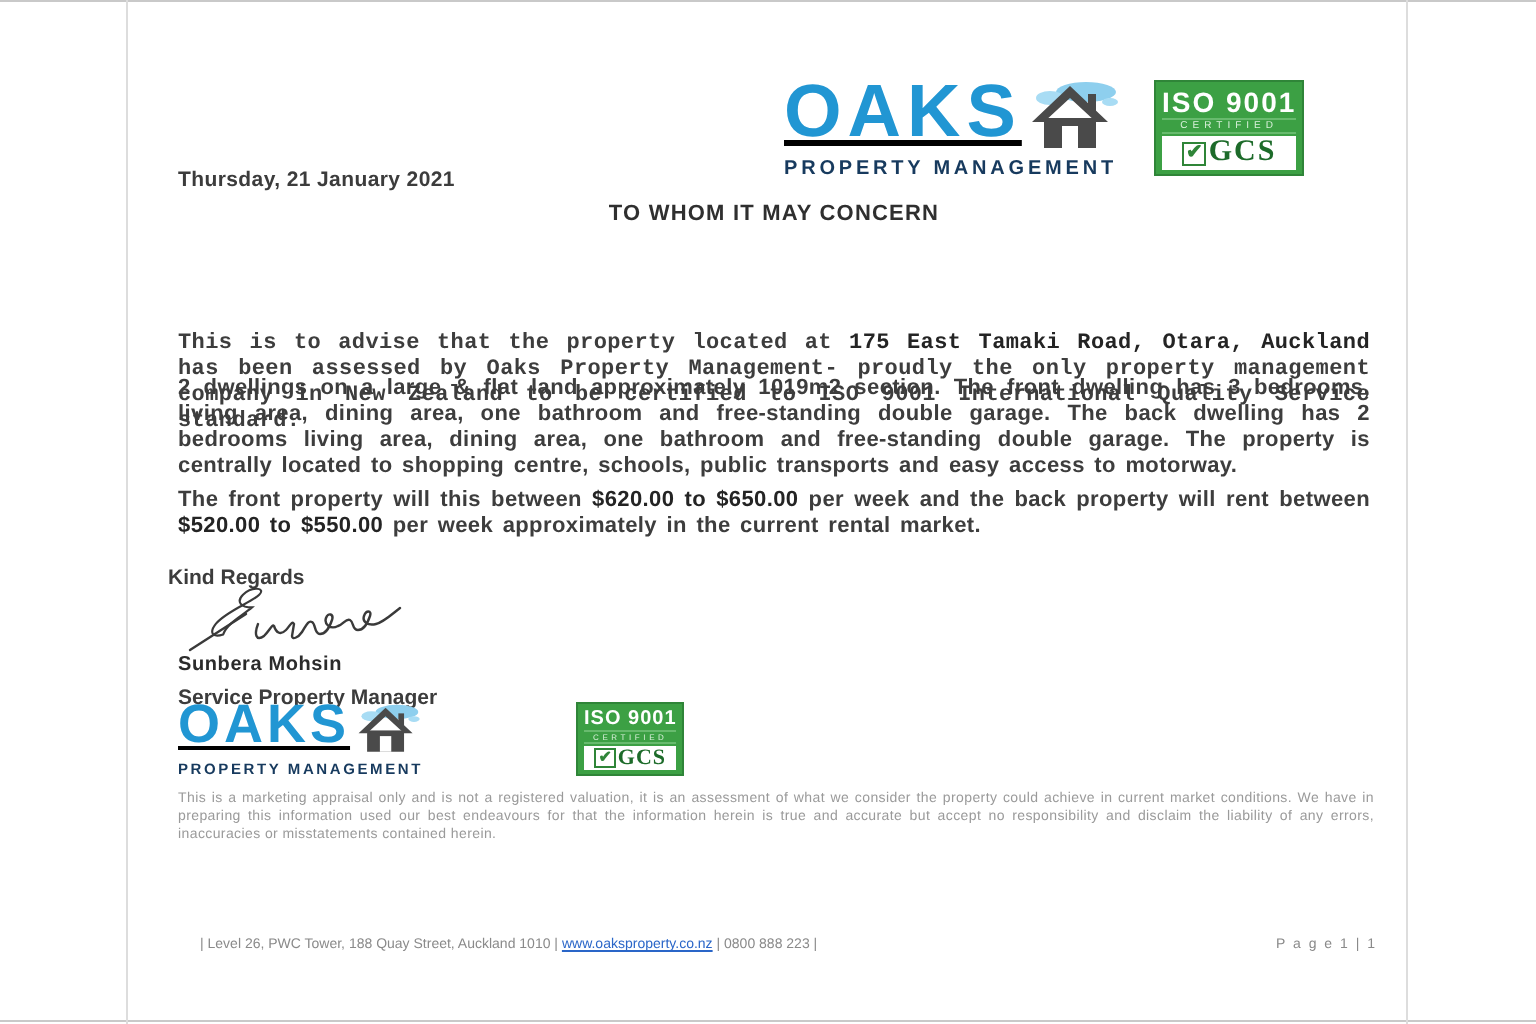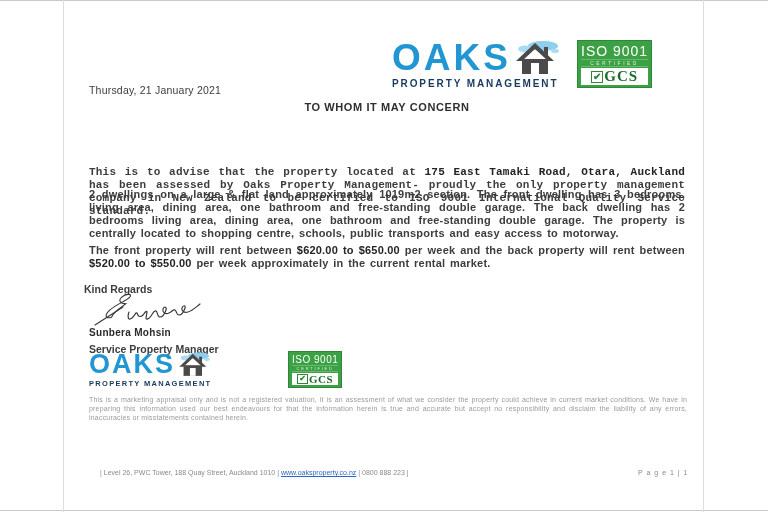--- a/index.html
+++ b/index.html
@@ -8,47 +8,47 @@
     font-family:"Liberation Sans", sans-serif;overflow:hidden;
   }
   
   .edge-h{position:absolute;left:0;width:768px;height:1px;background:#c9c9c9;}
   .edge-v{position:absolute;top:0;width:1px;height:512px;background:#dddddd;}
 
   .abs{position:absolute;}
 
   
   .logo{line-height:1;}
-  .logo-row{display:flex;align-items:center;}
+  .logo-row{display:flex;align-items:flex-start;text-decoration:underline;}
   .oaks{font-weight:bold;color:#2196d3;}
   .lg .oaks{font-size:37px;letter-spacing:3px;}
   .sm .oaks{font-size:27px;letter-spacing:2px;}
   .house{display:inline-block;margin-left:2px;position:relative;top:2px;}
   .logo-sub{font-weight:bold;color:#173a5e;margin-top:1px;}
   .lg .logo-sub{font-size:10px;letter-spacing:1.9px;}
   .sm .logo-sub{font-size:7.5px;letter-spacing:1.3px;}
 
   
   .iso{background:#3ca044;border:1px solid #2f8538;padding:2px 3px;display:inline-block;text-align:center;}
-  .iso-top{color:#ffffff;font-weight:normal;white-space:nowrap;}
+  .iso-top{color:#ffffff;font-weight:bold;white-space:nowrap;}
   .iso-mid{color:#d9f0da;border-top:1px solid #68bb6e;border-bottom:1px solid #68bb6e;white-space:nowrap;overflow:hidden;}
   .iso-bottom{background:#ffffff;display:flex;align-items:center;justify-content:center;margin-top:1px;padding:0 1px;}
   .iso-check{color:#2f8538;border:1px solid #2f8538;font-weight:bold;line-height:1;display:inline-block;}
   .iso-gcs{font-family:"Liberation Serif", serif;font-weight:bold;color:#1d6b2a;}
   .iso.lg .iso-top{font-size:14px;letter-spacing:1px;}
   .iso.lg .iso-mid{font-size:5px;letter-spacing:2.5px;}
   .iso.lg .iso-check{font-size:10px;padding:0 1px;margin-right:1px;}
   .iso.lg .iso-gcs{font-size:15px;letter-spacing:1px;}
   .iso.sm .iso-top{font-size:10px;letter-spacing:0.5px;}
   .iso.sm .iso-mid{font-size:4px;letter-spacing:1.8px;}
   .iso.sm .iso-check{font-size:8px;padding:0 1px;margin-right:1px;}
   .iso.sm .iso-gcs{font-size:11px;letter-spacing:0.5px;}
 
   
-  .date{font-size:10.5px;font-weight:400;color:#3c3c3c;letter-spacing:0.2px;}
+  .date{font-size:10.5px;font-weight:700;color:#3c3c3c;letter-spacing:0.2px;}
   .title{width:596px;text-align:center;font-size:11px;font-weight:bold;color:#2f2f2f;letter-spacing:0.6px;}
   .re-line{width:596px;text-align:center;font-size:10.5px;font-weight:600;color:#3c3c3c;}
   .re-line b{font-weight:800;color:#2b2b2b;}
   .para{width:596px;font-size:11px;font-weight:600;color:#3d3d3d;line-height:13px;
         text-align:justify;letter-spacing:0.2px;word-spacing:1.5px;}
   .para b{font-weight:800;color:#242424;}
   .closing{font-size:10.5px;font-weight:600;color:#3c3c3c;}
   .sig-name{font-size:10px;font-weight:800;color:#2b2b2b;letter-spacing:0.3px;}
   .sig-role{font-size:10.5px;font-weight:600;color:#3c3c3c;}
 
@@ -100,21 +100,21 @@
 
   <div class="abs date" style="left:89px;top:84px;">Thursday, 21 January 2021</div>
 
   <div class="abs title" style="left:89px;top:101px;">TO WHOM IT MAY CONCERN</div>
 
 
   <div class="abs para" style="left:89px;top:166px;font-family:Liberation Mono, monospace;"><span>This is to advise that the property located at </span><b>175 East Tamaki Road, Otara, Auckland</b><span> has been assessed by Oaks Property Management- proudly the only property management company in New Zealand to be certified to ISO 9001 International Quality Service standard.</span></div>
 
   <div class="abs para" style="left:89px;top:188px;">2 dwellings on a large &amp; flat land approximately 1019m2 section. The front dwelling has 3 bedrooms, living area, dining area, one bathroom and free-standing double garage. The back dwelling has 2 bedrooms living area, dining area, one bathroom and free-standing double garage. The property is centrally located to shopping centre, schools, public transports and easy access to motorway.</div>
 
-  <div class="abs para" style="left:89px;top:244px;"><span>The front property will rent between </span><b>$620.00 to $650.00</b><span> per week and the back property will rent between </span><b>$520.00 to $550.00</b><span> per week approximately in the current rental market.</span></div>
+  <div class="abs para" style="left:89px;top:244px;"><span>The front property will this between </span><b>$620.00 to $650.00</b><span> per week and the back property will rent between </span><b>$520.00 to $550.00</b><span> per week approximately in the current rental market.</span></div>
 
   <div class="abs closing" style="left:84px;top:283px;">Kind Regards</div>
 
   <div class="abs" style="left:93px;top:292px;">
     <svg class="sig-svg" width="120" height="36" viewBox="0 0 120 36">
       <path d="M2 33 L30 15"></path>
       <path d="M14 28 C8 30 6 27 10 22 C16 15 30 10 34 6 C38 2 30 1 25 6 C21 10 24 13 30 13 C24 18 16 22 14 28 Z" transform="translate(6,0) scale(0.9)"></path>
       <path d="M36 20 C34 25 35 29 39 26 C42 23 43 20 44 21 C45 24 47 26 50 23 C52 21 53 18 54 20 L53 26 C53 28 56 27 58 24 C60 21 61 18 63 19 C65 20 64 25 67 25 C70 25 72 21 73 18 C74 15 71 14 70 17 C69 20 72 23 76 21 C79 20 80 17 82 18 C84 19 83 23 86 23 C89 23 91 19 92 16 C93 13 90 13 89 16 C88 19 91 21 95 20 C99 19 103 15 107 12"></path>
     </svg>
   </div>

